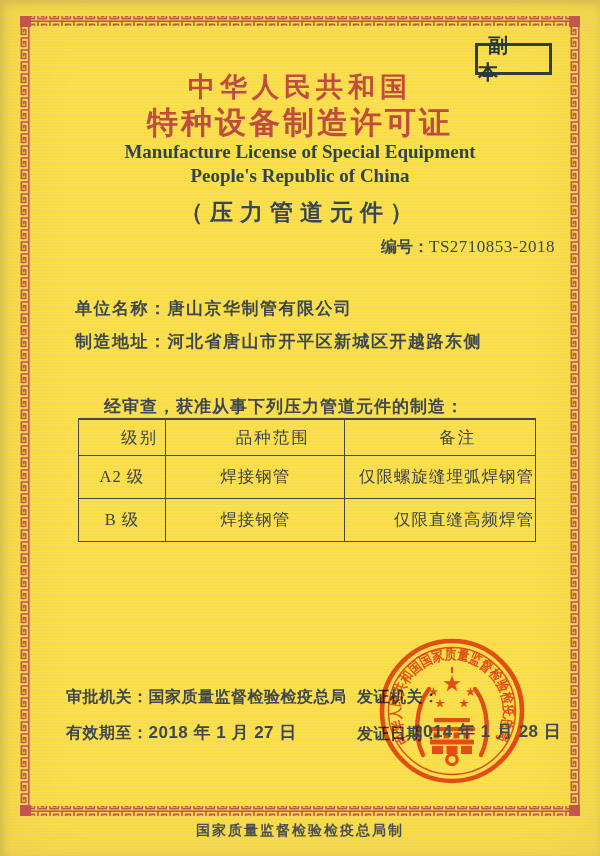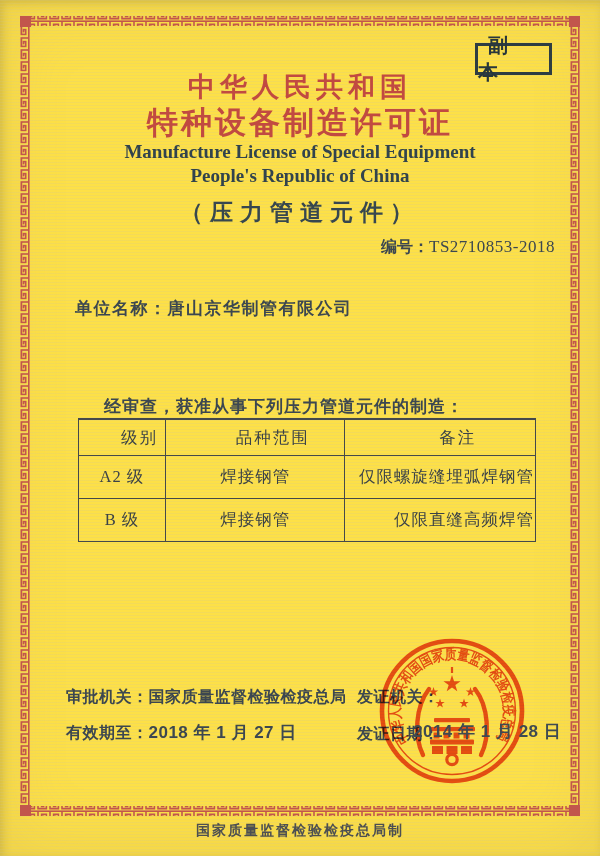--- a/index.html
+++ b/index.html
@@ -100,20 +100,23 @@
   <div class="abs center en-title-2">People's Republic of China</div>
   <div class="abs center subtitle">（压力管道元件）</div>
 
   <div class="abs license-line">
     <span>编号：</span><span class="num">TS2710853-2018</span>
   </div>
 
   <div class="abs field company-line">
     <span>单位名称：</span><span>唐山京华制管有限公司</span>
   </div>
+  <div class="abs field address-line">
+    <span>制造地址：</span><span>河北省唐山市开平区新城区开越路东侧</span>
+  </div>
 
   <div class="abs approval-note">经审查，获准从事下列压力管道元件的制造：</div>
 
   <table class="scope">
     <colgroup>
         <col class="col-grade">
         <col class="col-range">
         <col class="col-remark">
       </colgroup>
     <thead>

